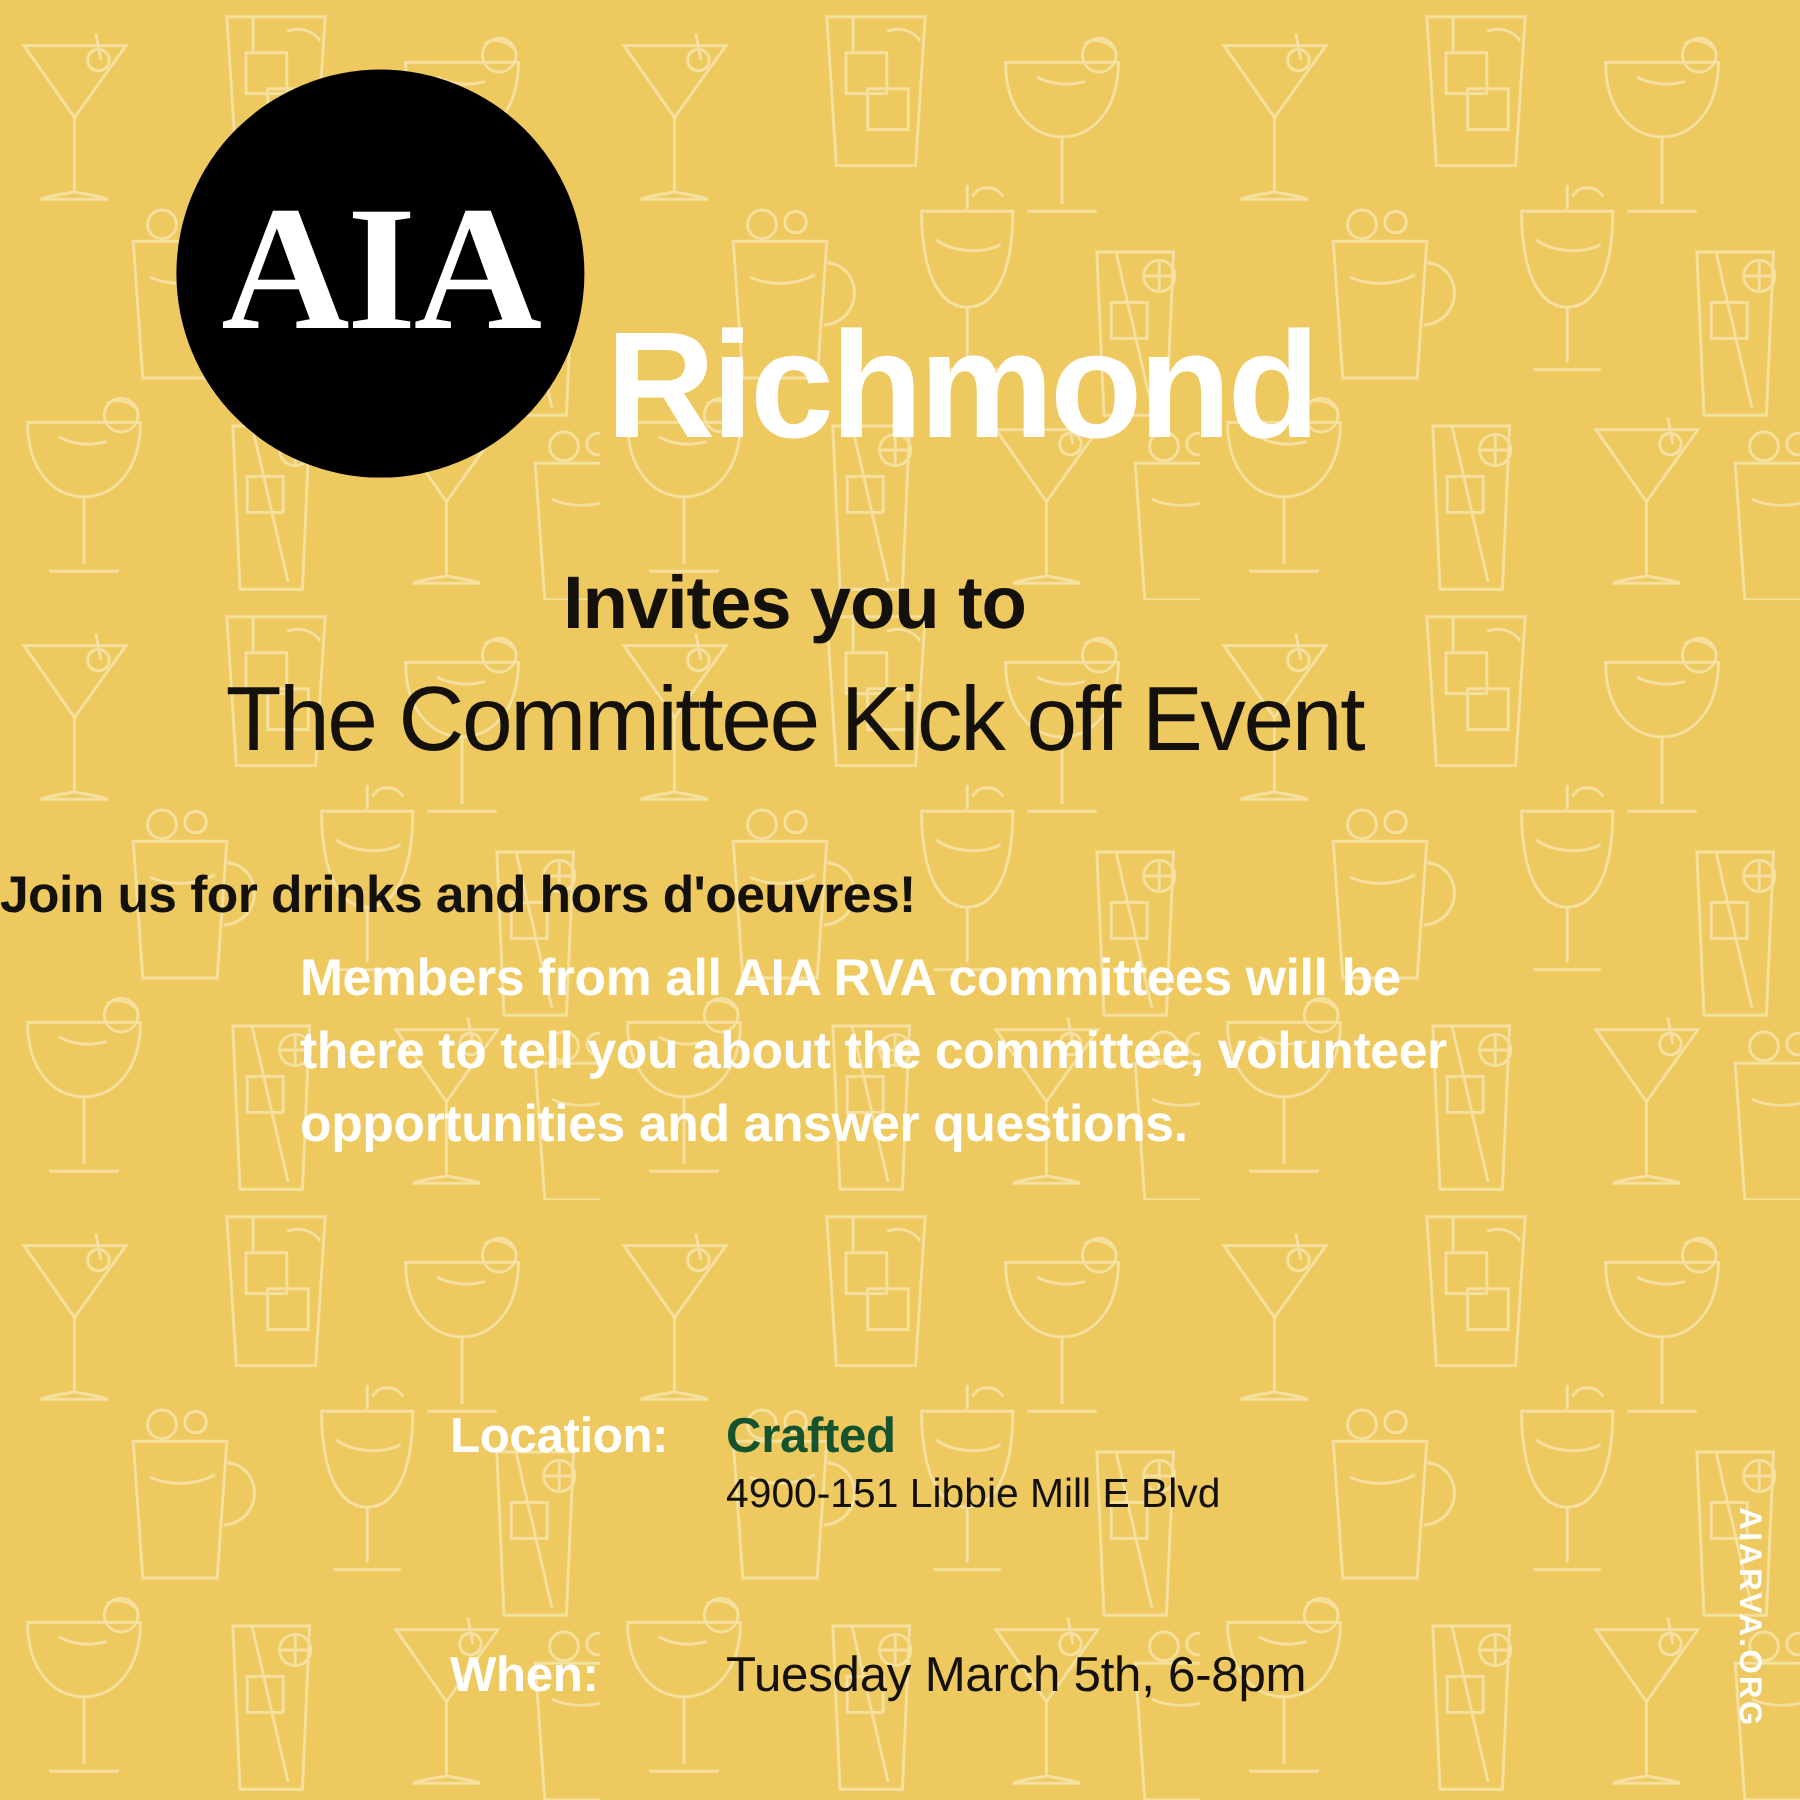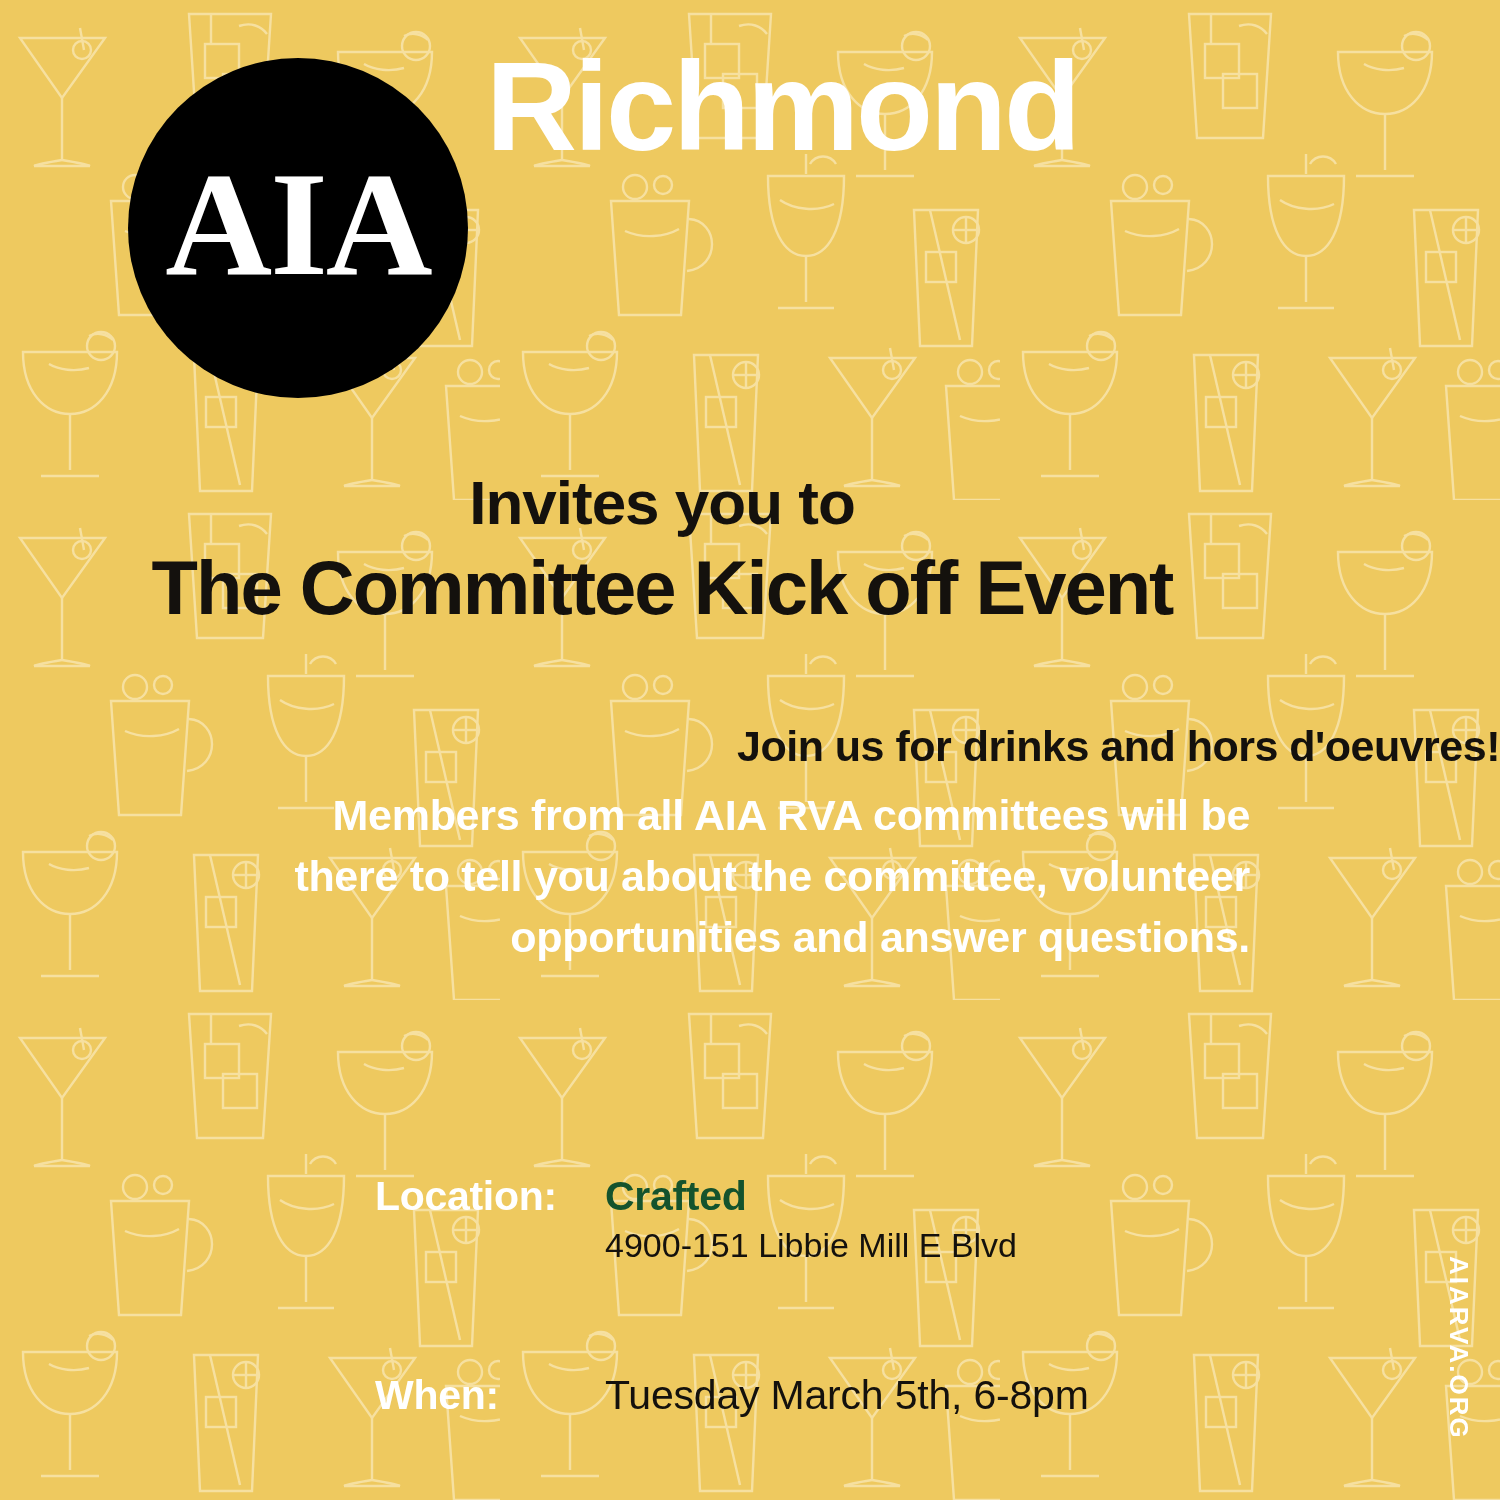--- a/index.html
+++ b/index.html
@@ -23,24 +23,24 @@
   #bg-pattern {
     position: absolute;
     inset: 0;
     z-index: 0;
     opacity: 0.55;
   }
   
   #logo-row {
     position: absolute;
     top: 58px;
-    left: 128px;
+    left: 147px;
     z-index: 3;
     display: flex;
-    align-items: flex-start;
+    align-items: flex-end;
   }
   #logo-circle {
     width: 340px;
     height: 340px;
     border-radius: 50%;
     background: #000;
     display: flex;
     align-items: center;
     justify-content: center;
     flex: none;
@@ -74,33 +74,33 @@
     color: #14110d;
   }
   #invite-line {
     font-size: 62px;
     font-weight: bold;
     letter-spacing: -1px;
     line-height: 1.05;
   }
   #event-title {
     font-size: 76px;
-    font-weight: bold;
+    font-weight: normal;
     letter-spacing: -2px;
     line-height: 1.08;
-    margin-top: 12px;
+    margin-top: 24px;
   }
   
   #body-block {
     position: absolute;
     top: 722px;
     left: 0;
     width: 1500px;
     z-index: 3;
-    text-align: right;
+    text-align: left;
   }
   #drinks-line {
     color: #14110d;
     font-size: 43px;
     font-weight: bold;
     letter-spacing: -0.5px;
   }
   #committee-copy {
     color: #ffffff;
     font-size: 43px;

